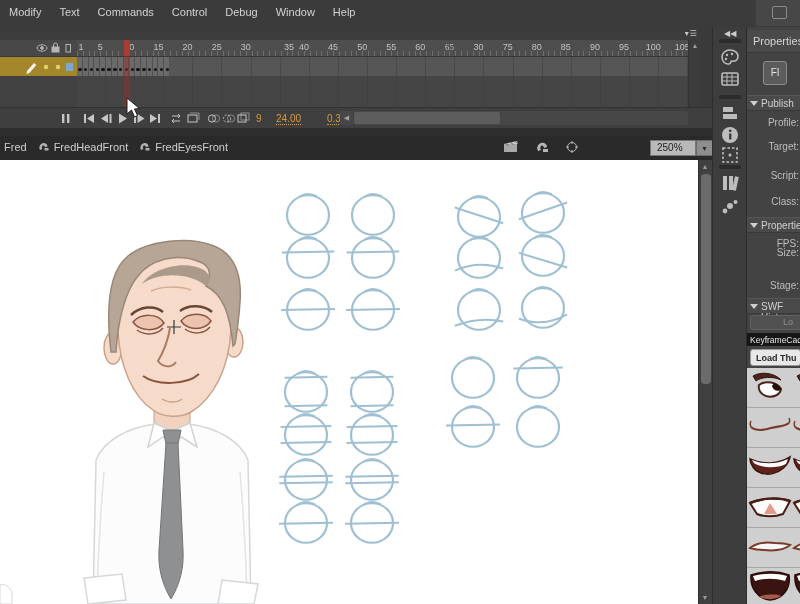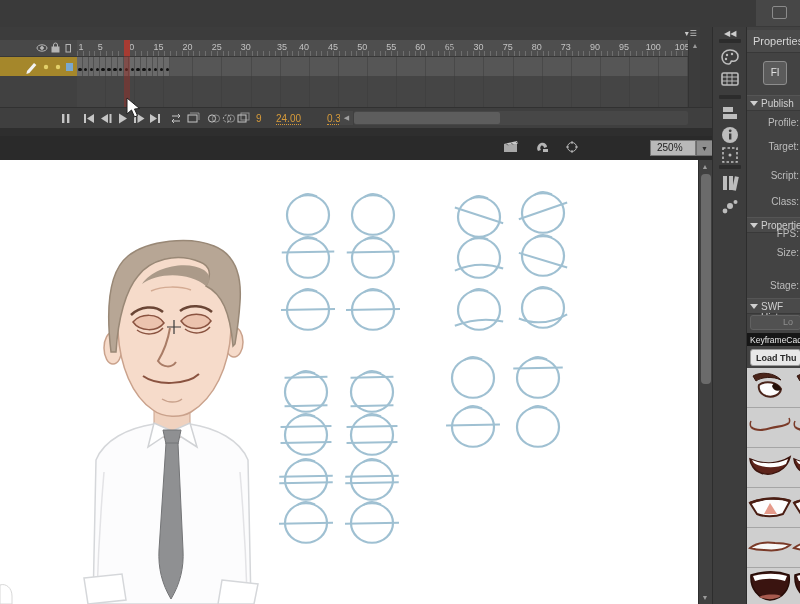--- a/index.html
+++ b/index.html
@@ -87,20 +87,21 @@
   #thumbs{left:0;top:341px;width:54px;height:236px;background:#cfcfcf;overflow:hidden;}
   .thumb-row{position:relative;width:54px;height:38px;border-bottom:1px solid #a5a5a5;box-sizing:border-box;}
 
   #cursor-svg{left:126px;top:70px;}
 </style>
 </head>
 <body>
 
 <div id="app">
 
+  <header id="menu-bar" class="abs"><span class="menu-item">Modify</span><span class="menu-item">Text</span><span class="menu-item">Commands</span><span class="menu-item">Control</span><span class="menu-item">Debug</span><span class="menu-item">Window</span><span class="menu-item">Help</span></header>
   <div id="win-corner" class="abs">
       <div class="sq"></div>
     </div>
 
   <section id="timeline" class="abs">
     <div id="tl-topstrip" class="abs"></div>
     <div id="tl-menu" class="abs">▾☰</div>
 
     <div id="layer-header" class="abs">
       <svg width="77" height="16">
@@ -121,31 +122,31 @@
     <div id="ruler" class="abs">
       <div id="ruler-ticks" class="abs"></div>
       <div id="ruler-labels">
           <span class="ruler-label" style="left: 4px;">1</span>
           <span class="ruler-label" style="left: 23.28px;">5</span>
           <span class="ruler-label" style="left: 52.38px;">10</span>
           <span class="ruler-label" style="left: 81.48px;">15</span>
           <span class="ruler-label" style="left: 110.58px;">20</span>
           <span class="ruler-label" style="left: 139.68px;">25</span>
           <span class="ruler-label" style="left: 168.78px;">30</span>
-          <span class="ruler-label" style="left: 205px;">35</span>
+          <span class="ruler-label" style="left: 212px;">35</span>
           <span class="ruler-label" style="left: 226.98px;">40</span>
           <span class="ruler-label" style="left: 256.08px;">45</span>
           <span class="ruler-label" style="left: 285.18px;">50</span>
           <span class="ruler-label" style="left: 314.28px;">55</span>
           <span class="ruler-label" style="left: 343.38px;">60</span>
           <span class="ruler-label" style="left: 372.48px; font-family: Liberation Serif, serif;">65</span>
           <span class="ruler-label" style="left: 401.58px;">30</span>
           <span class="ruler-label" style="left: 430.68px;">75</span>
           <span class="ruler-label" style="left: 459.78px;">80</span>
-          <span class="ruler-label" style="left: 488.88px;">73</span>
+          <span class="ruler-label" style="left: 488.88px;">85</span>
           <span class="ruler-label" style="left: 517.98px;">90</span>
           <span class="ruler-label" style="left: 547.08px;">95</span>
           <span class="ruler-label" style="left: 576.18px;">100</span>
           <span class="ruler-label" style="left: 605.28px;">105</span>
         </div>
     </div>
 
     <div id="layer-row" class="abs">
       <svg width="77" height="19">
         <g fill="#f2f2f2">
@@ -245,20 +246,27 @@
       </div>
     </div>
 
     <svg id="cursor-svg" class="abs" width="16" height="22">
       <polygon points="1,1 1,17 5.5,13 8.5,20 11.5,18.5 8.5,12 13.5,11.5" fill="#fff" stroke="#222" stroke-width="1"></polygon>
     </svg>
   </section>
 
   <div id="divider" class="abs"></div>
   <div id="edit-bar" class="abs">
+    <div id="breadcrumbs" style="padding-left:2px;"><span class="crumb" style="margin-left: 2px;">Fred</span><span class="crumb-icon"><svg width="13" height="13">
+            <path d="M3,10 c-1.5,-2.5 0,-6 2.5,-6.7 c2.5,-0.8 5,0.7 5,3.2 l-2.5,0.8 c0,-1.6 -1.6,-2.4 -2.5,-1.6 c-0.8,0.8 -0.8,2.4 0,3.3 z" fill="#b0b0b0"></path>
+            <rect x="7.5" y="8" width="4" height="2.5" fill="#b0b0b0"></rect>
+          </svg></span><span class="crumb">FredHeadFront</span><span class="crumb-icon"><svg width="13" height="13">
+            <path d="M3,10 c-1.5,-2.5 0,-6 2.5,-6.7 c2.5,-0.8 5,0.7 5,3.2 l-2.5,0.8 c0,-1.6 -1.6,-2.4 -2.5,-1.6 c-0.8,0.8 -0.8,2.4 0,3.3 z" fill="#b0b0b0"></path>
+            <rect x="7.5" y="8" width="4" height="2.5" fill="#b0b0b0"></rect>
+          </svg></span><span class="crumb">FredEyesFront</span></div>
     <div id="edit-right">
       <svg class="eb-icon" width="16" height="14">
         <rect x="1" y="4" width="13" height="8" fill="#a8a8a8"></rect>
         <path d="M1,4 l13,-3 1,3 z" fill="#c8c8c8"></path>
           <path d="M3,3.4 l2,2 m3,-2.8 l2,2 m3,-2.8 l2,2" stroke="#555"></path>
       </svg>
       <svg class="eb-icon" width="16" height="14">
         <path d="M4,11 c-2,-3 0,-7 3,-8 c3,-1 6,1 6,4 l-3,1 c0,-2 -2,-3 -3,-2 c-1,1 -1,3 0,4 z" fill="#b5b5b5"></path>
         <rect x="9" y="9" width="5" height="3" fill="#b5b5b5"></rect>
       </svg>
@@ -479,21 +487,21 @@
     <div id="props-tab" class="abs">Properties</div>
     <div id="fl-icon" class="abs">Fl</div>
 
     <div class="sect" style="top:68px"><span class="tri"></span><span>Publish</span></div>
     <div class="field" style="top:90px">Profile:</div>
     <div class="field" style="top:114px">Target:</div>
     <div class="field" style="top:143px">Script:</div>
     <div class="field" style="top:169px">Class:</div>
 
     <div class="sect" style="top:190px"><span class="tri"></span><span>Properties</span></div>
-    <div class="field" style="top:201px">FPS:</div>
+    <div class="field" style="top:211px">FPS:</div>
     <div class="field" style="top:220px">Size:</div>
     <div class="field" style="top:253px">Stage:</div>
 
     <div class="sect" style="top:271px"><span class="tri"></span><span>SWF Histo</span></div>
     <div id="hist-btn" class="abs">Lo</div>
 
     <div id="caddy-bar" class="abs">KeyframeCadd</div>
     <div id="load-btn" class="abs">Load Thu</div>
     <div id="thumbs" class="abs">
         <div class="thumb-row">

